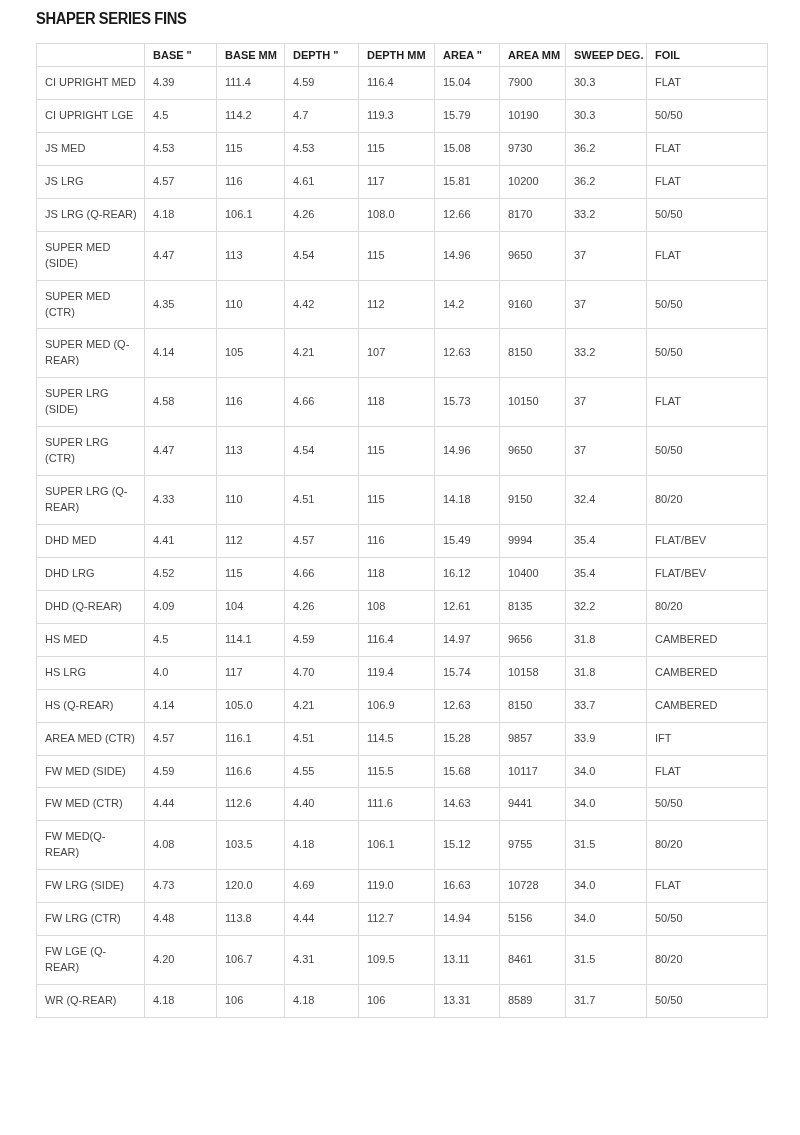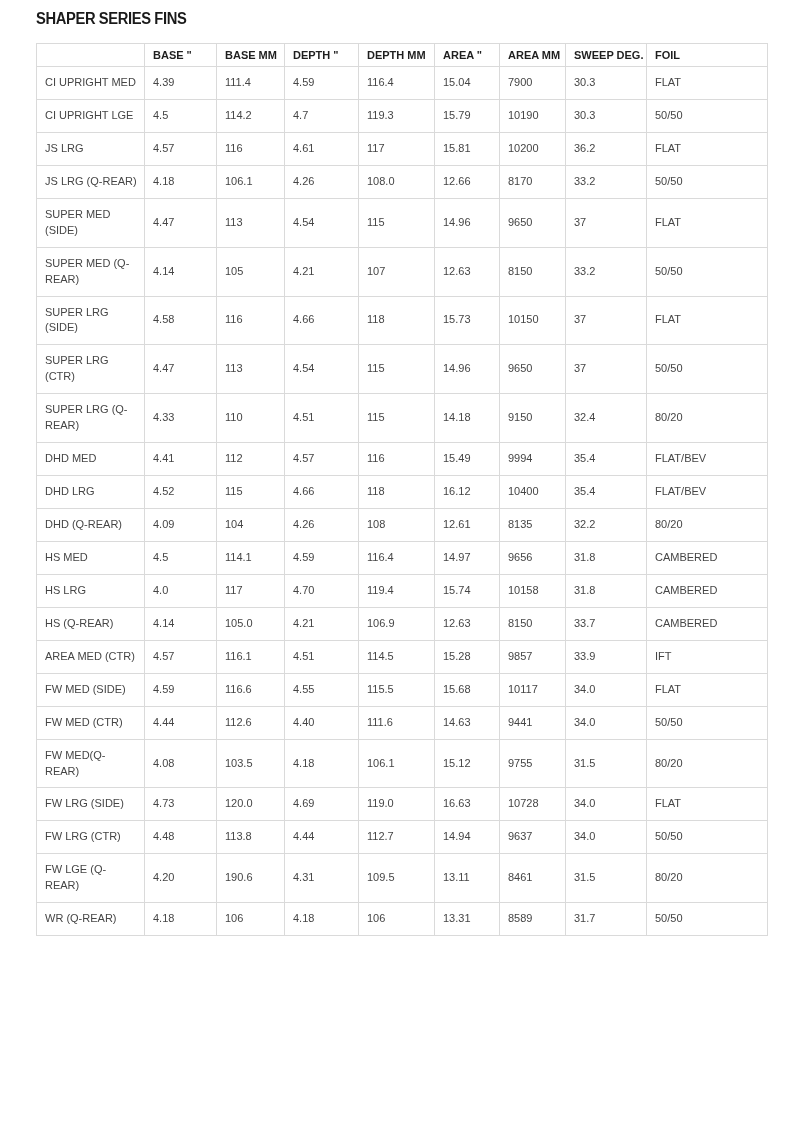--- a/index.html
+++ b/index.html
@@ -99,20 +99,31 @@
     <td>4.5</td>
     <td>114.2</td>
     <td>4.7</td>
     <td>119.3</td>
     <td>15.79</td>
     <td>10190</td>
     <td>30.3</td>
     <td>50/50</td>
   </tr>
 
+  <tr>
+    <td>JS MED</td>
+    <td>4.53</td>
+    <td>115</td>
+    <td>4.53</td>
+    <td>115</td>
+    <td>15.08</td>
+    <td>9730</td>
+    <td>36.2</td>
+    <td>FLAT</td>
+  </tr>
 
   <tr>
     <td>JS LRG</td>
     <td>4.57</td>
     <td>116</td>
     <td>4.61</td>
     <td>117</td>
     <td>15.81</td>
     <td>10200</td>
     <td>36.2</td>
@@ -137,20 +148,31 @@
     <td>4.47</td>
     <td>113</td>
     <td>4.54</td>
     <td>115</td>
     <td>14.96</td>
     <td>9650</td>
     <td>37</td>
     <td>FLAT</td>
   </tr>
 
+  <tr>
+    <td>SUPER MED (CTR)</td>
+    <td>4.35</td>
+    <td>110</td>
+    <td>4.42</td>
+    <td>112</td>
+    <td>14.2</td>
+    <td>9160</td>
+    <td>37</td>
+    <td>50/50</td>
+  </tr>
 
   <tr>
     <td>SUPER MED (Q-REAR)</td>
     <td>4.14</td>
     <td>105</td>
     <td>4.21</td>
     <td>107</td>
     <td>12.63</td>
     <td>8150</td>
     <td>33.2</td>
@@ -326,29 +348,29 @@
     <td>FLAT</td>
   </tr>
 
   <tr>
     <td>FW LRG (CTR)</td>
     <td>4.48</td>
     <td>113.8</td>
     <td>4.44</td>
     <td>112.7</td>
     <td>14.94</td>
-    <td>9637</td>
+    <td>5156</td>
     <td>34.0</td>
     <td>50/50</td>
   </tr>
 
   <tr>
     <td>FW LGE (Q-REAR)</td>
     <td>4.20</td>
-    <td>190.6</td>
+    <td>106.7</td>
     <td>4.31</td>
     <td>109.5</td>
     <td>13.11</td>
     <td>8461</td>
     <td>31.5</td>
     <td>80/20</td>
   </tr>
 
 
   <tr>

